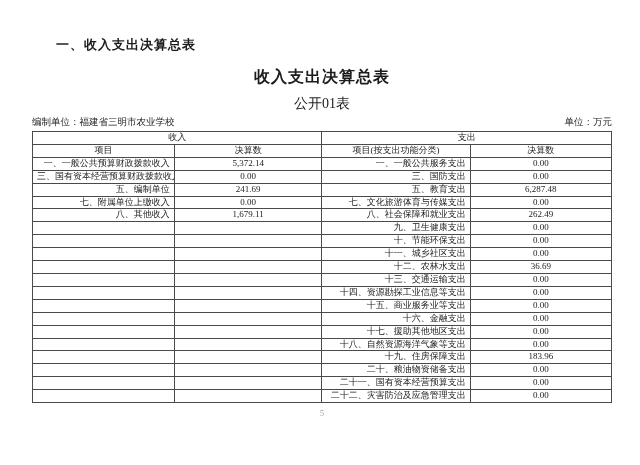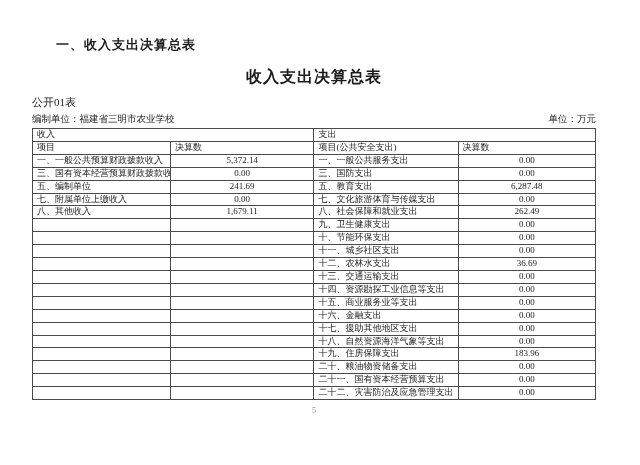--- a/index.html
+++ b/index.html
@@ -6,43 +6,43 @@
     margin: 0;
     padding: 0;
     background: #ffffff;
   }
   .page {
     position: relative;
     width: 640px;
     height: 465px;
     background: #ffffff;
     box-sizing: border-box;
-    padding: 36px 44px 0 32px;
+    padding: 36px 28px 0 32px;
     color: #1c1c1c;
     font-family: "Liberation Serif", serif;
     overflow: hidden;
   }
   .section-heading {
     font-family: "Liberation Sans", sans-serif;
     font-weight: bold;
     font-size: 13px;
     margin-left: 24px;
     letter-spacing: 1px;
   }
   .table-title {
     font-family: "Liberation Sans", sans-serif;
     font-weight: bold;
     font-size: 16px;
     text-align: center;
     margin-top: 13px;
     letter-spacing: 1px;
   }
   .doc-ref {
-    text-align: left;
-    font-size: 11px;
+    text-align: center;
+    font-size: 14px;
     margin-top: 7px;
   }
   .meta-row {
     display: flex;
     justify-content: space-between;
     align-items: center;
     font-size: 9.5px;
     margin-top: 3px;
     margin-bottom: 2px;
     font-family: Liberation Mono, monospace;
@@ -58,23 +58,23 @@
     font-weight: normal;
     font-size: 9px;
     height: 11.9px;
     line-height: 11.9px;
     padding: 0 4px;
     overflow: hidden;
     white-space: nowrap;
     box-sizing: content-box;
   }
   table.budget thead th {
-    text-align: left;
-  }
-  td.left  { text-align: left; }
+    text-align: center;
+  }
+  td.left  { text-align: right; }
   td.right { text-align: center; }
   .page-number {
     text-align: center;
     color: #999999;
     font-size: 8px;
     margin-top: 6px;
   }
 </style>
 </head>
 <body>
@@ -100,21 +100,21 @@
       <col style="width:24.4%">
     </colgroup>
     <thead>
       <tr>
         <th colspan="2">收入</th>
         <th colspan="2">支出</th>
       </tr>
       <tr>
         <th>项目</th>
         <th>决算数</th>
-        <th>项目(公共安全支出)</th>
+        <th>项目(按支出功能分类)</th>
         <th>决算数</th>
       </tr>
     </thead>
     <tbody>
         <tr>
           <td class="left">一、一般公共预算财政拨款收入</td>
           <td class="right">5,372.14</td>
           <td class="left">一、一般公共服务支出</td>
           <td class="right">0.00</td>
         </tr>

